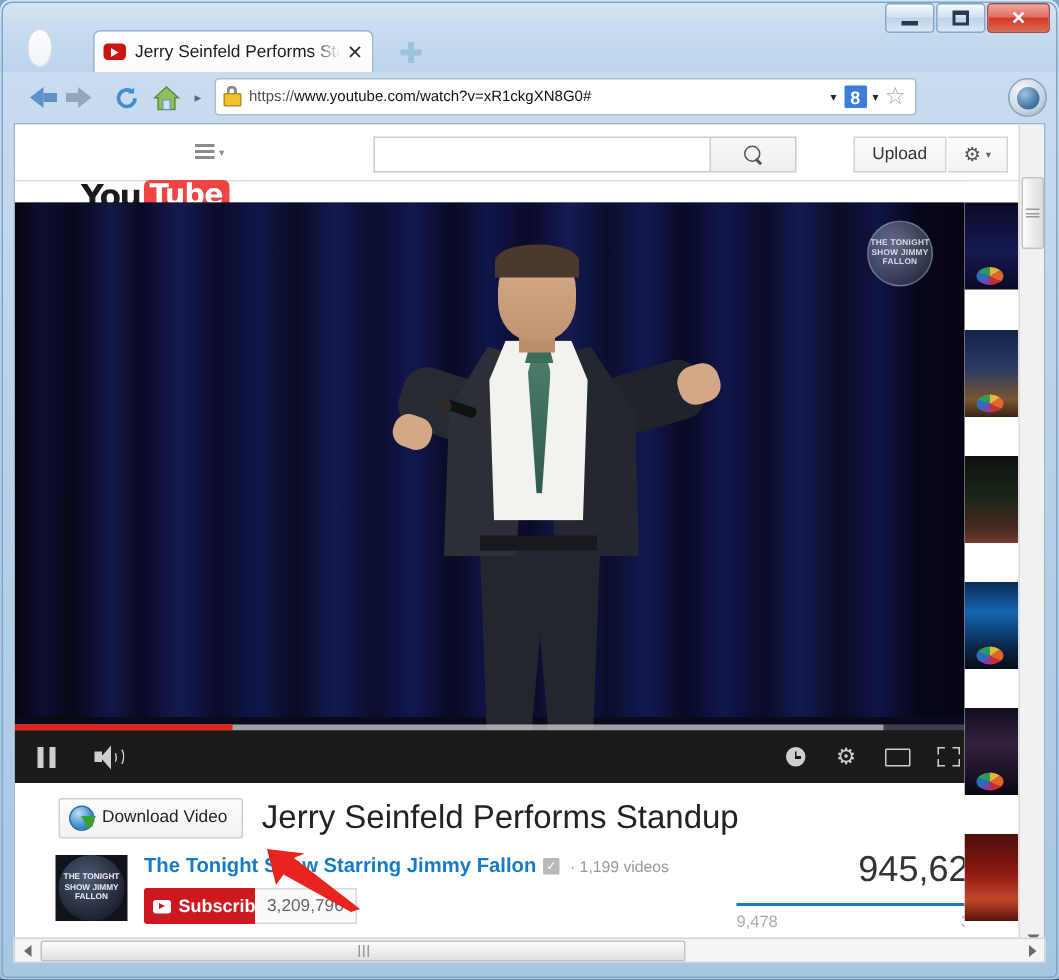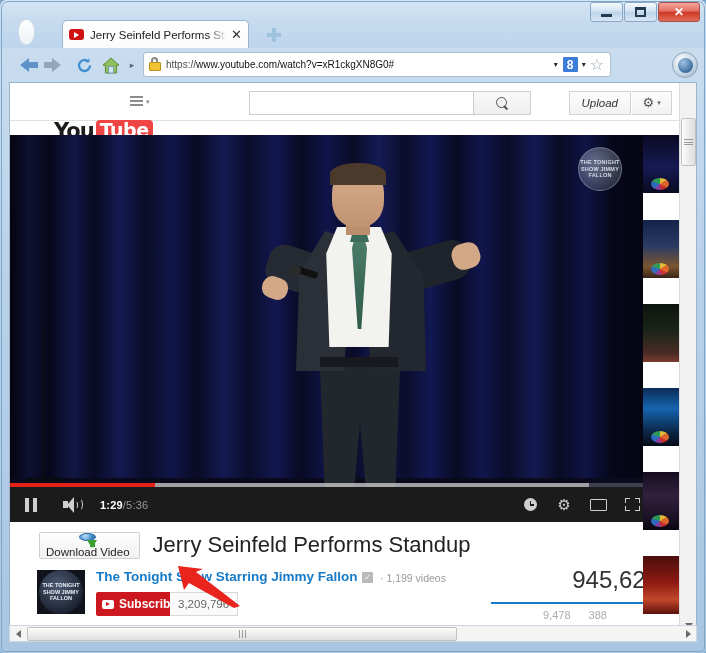--- a/index.html
+++ b/index.html
@@ -160,21 +160,21 @@
     content:"";position:absolute;left:0;top:0;width:9px;height:9px;
     border:1.5px solid #555;border-radius:50%;
   }
   .magnifier:after{
     content:"";position:absolute;left:8px;top:8px;width:5px;height:1.6px;background:#555;
     transform:rotate(45deg);transform-origin:left center;
   }
   #yt-upload-btn{
     position:absolute;right:50px;top:8px;height:24px;padding:0 12px;
     border:1px solid #d3d3d3;background:linear-gradient(to bottom,#fcfcfc,#f2f2f2);
-    display:flex;align-items:center;font-size:11.5px;color:#333;font-style:italic;
+    display:flex;align-items:center;font-size:11.5px;color:#333;
   }
   #yt-settings-btn{
     position:absolute;right:9px;top:8px;height:24px;width:40px;
     border:1px solid #d3d3d3;border-left:none;background:linear-gradient(to bottom,#fcfcfc,#f2f2f2);
     display:flex;align-items:center;justify-content:center;gap:3px;
   }
   .gear-glyph{
     position:relative;width:12px;height:12px;color:#555;font-size:13px;line-height:12px;text-align:center;
   }
   
@@ -311,21 +311,21 @@
   .fs-glyph .tr{right:0;top:0;border-left:none;border-bottom:none;}
   .fs-glyph .bl{left:0;bottom:0;border-right:none;border-top:none;}
   .fs-glyph .br{right:0;bottom:0;border-left:none;border-top:none;}
   
   #below-player{ position:absolute;left:0;top:439px;width:671px;height:112px;background:#fff; }
   #title-row{ position:absolute;left:0;top:8px;width:100%;height:30px;display:flex;align-items:center; }
   #download-video-btn{
     margin-left:29px;height:27px;padding:0 9px 0 6px;
     border:1px solid #cfcfcf;border-radius:2px;
     background:linear-gradient(to bottom,#fdfdfd,#f1f1f1);
-    display:flex;align-items:center;gap:5px;flex-direction:column;
+    display:flex;align-items:center;gap:5px;
   }
   .dl-globe{
     position:relative;width:17px;height:17px;border-radius:50%;
     background:radial-gradient(circle at 35% 28%,#bfe0f5,#3f8fd0 60%,#2a6ba6);
     border:1px solid #2f6c9e;
   }
   .dl-arrow{
     position:absolute;left:7px;top:6px;width:0;height:0;
     border-top:8px solid #3aa02e;border-left:5px solid transparent;border-right:5px solid transparent;
   }
@@ -380,21 +380,21 @@
   }
   #view-count{
     position:absolute;right:22px;top:0px;font-size:24px;color:#333;font-weight:normal;
     font-family:"Liberation Sans",sans-serif;
   }
   #rating-bar{
     position:absolute;right:22px;top:36px;width:168px;height:2px;background:#ccc;
   }
   #rating-bar .like{ position:absolute;left:0;top:0;height:2px;width:152px;background:#167ac6; }
   #rating-stats{
-    position:absolute;right:22px;top:43px;width:168px;display:flex;justify-content:center;gap:18px;
+    position:absolute;right:22px;top:43px;width:168px;display:flex;justify-content:space-between;gap:18px;
     font-size:11px;color:#666;opacity:.55;
   }
   
   #sidebar{
     position:absolute;right:17px;top:38px;width:36px;height:513px;background:#fff;overflow:hidden;
   }
   .side-thumb{
     position:absolute;left:0;width:36px;height:58px;overflow:hidden;
   }
   .side-thumb .nbc{
@@ -582,25 +582,20 @@
               <i></i>
               <i></i>
             </span>
         </div>
         <div class="ctl" id="btn-volume">
           <span class="vol-glyph">
               <i class="spk"></i>
               <i class="w1"></i>
               <i class="w2"></i>
             </span>
-        </div>
-        <div class="ctl" id="time-display">
-          <span class="cur">1:29</span>
-            <span class="sep"> / </span>
-            <span class="dur">5:36</span>
         </div>
         <div id="ctl-right">
           <div class="ctl" id="btn-watch-later">
               <span class="clock-glyph"></span>
             </div>
           <div class="ctl" id="btn-player-settings">
               <span>⚙</span>
             </div>
           <div class="ctl" id="btn-theater">
               <span class="theater-glyph"></span>

